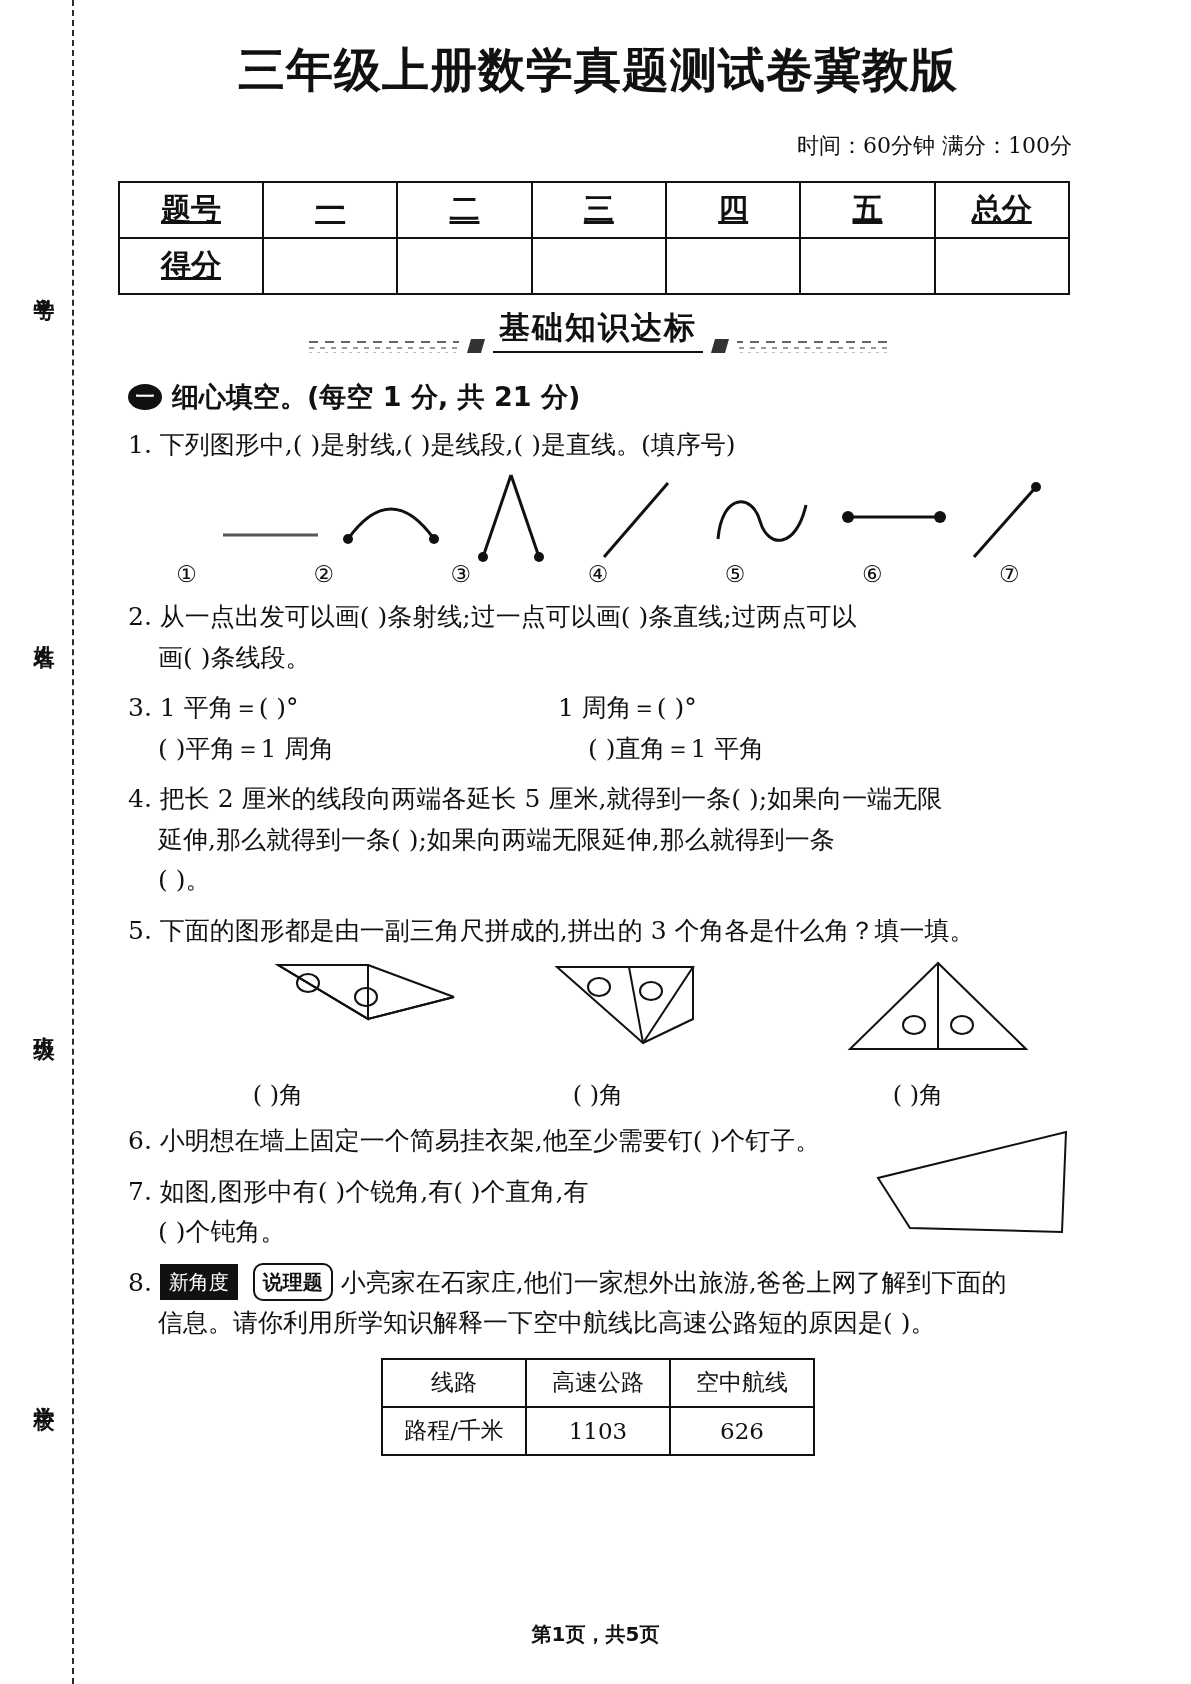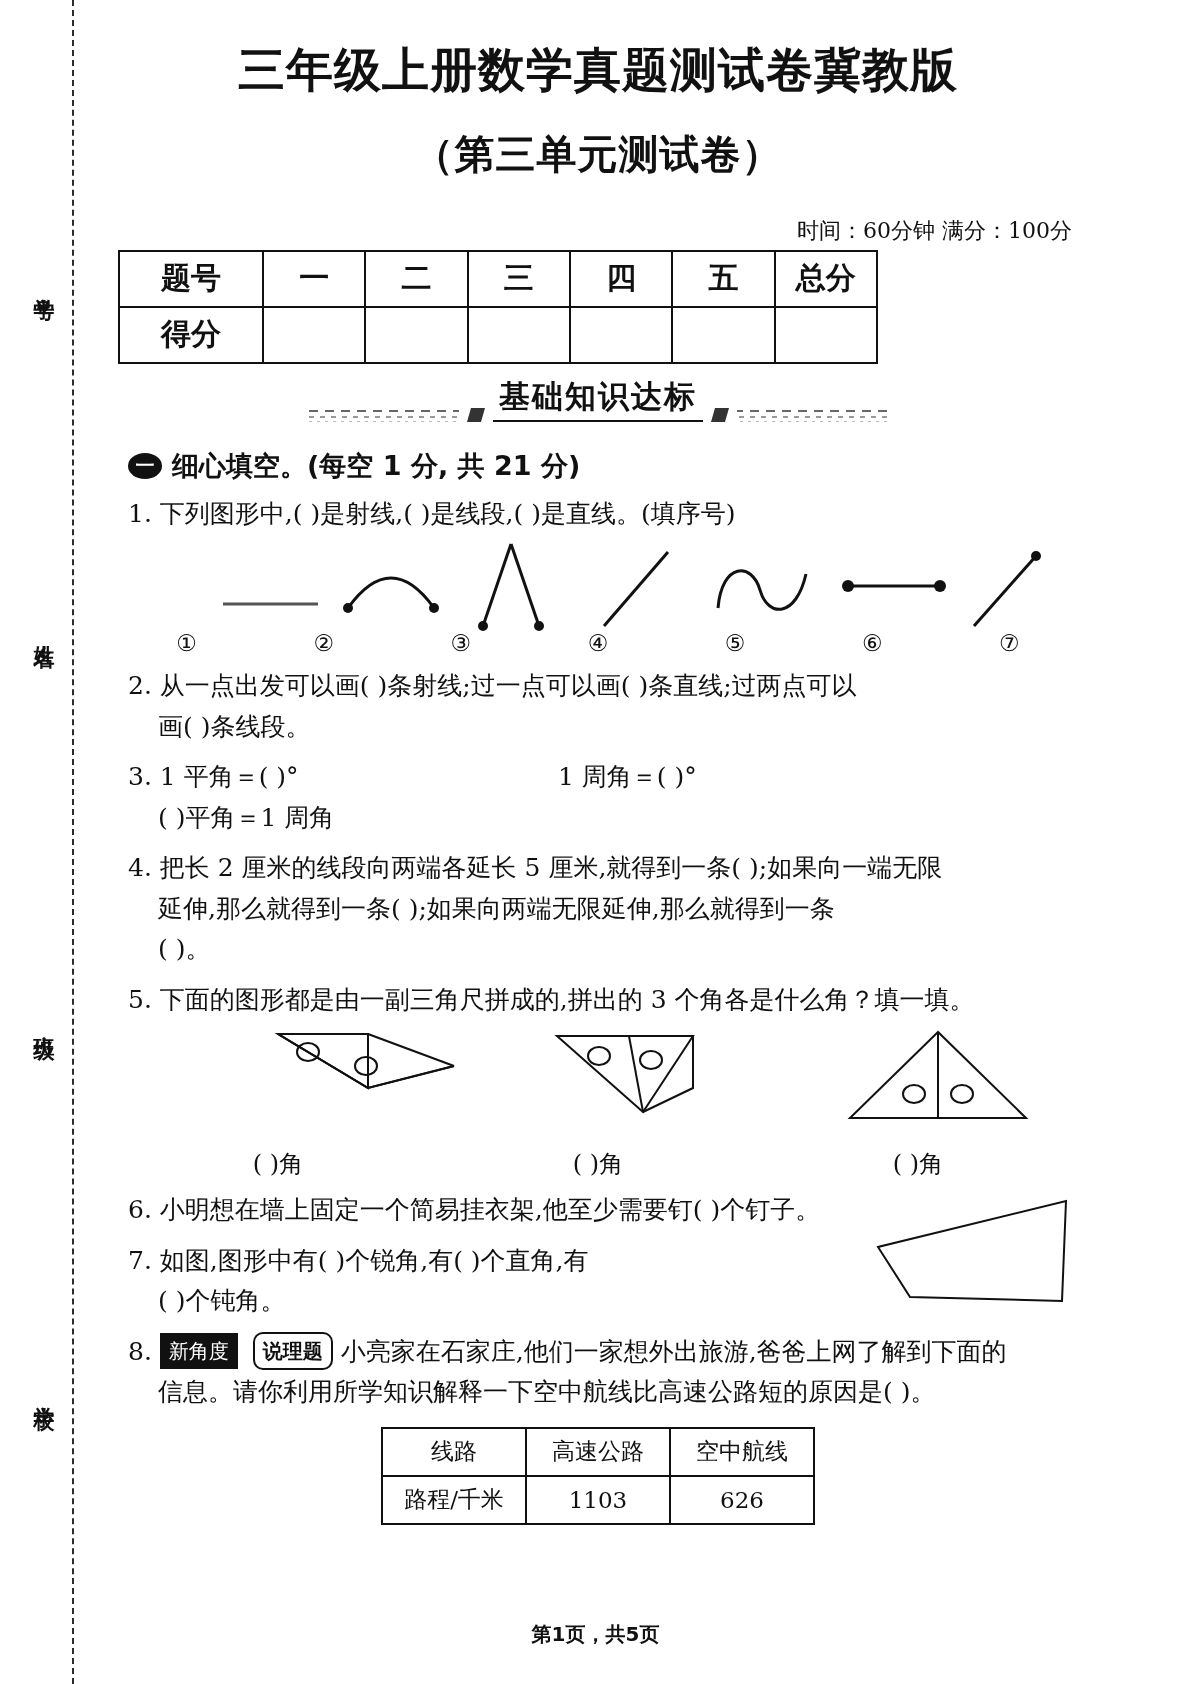--- a/index.html
+++ b/index.html
@@ -52,23 +52,24 @@
     text-align:right;
     font-size:22px;
     margin-top:34px;
     padding-right:6px;
     font-family:"DejaVu Serif","Liberation Serif",serif;
   }
 
   
   table.score{
     border-collapse:collapse;
-    width:760px;
-    margin-top:4px;
+    width:952px;
+    margin-top:20px;
     table-layout:fixed;
+    text-decoration:underline;
   }
   table.score td{
     border:2px solid #111;
     height:52px;
     text-align:center;
     font-family:"DejaVu Sans","Liberation Sans",sans-serif;
     font-weight:bold;
     font-size:30px;
   }
   table.score td.firstcol{width:140px;}
@@ -177,21 +178,20 @@
 
 <div class="margin-rule"></div>
 <div class="vlabel l1">学号：</div>
 <div class="vlabel l2">姓名：</div>
 <div class="vlabel l3">班级：</div>
 <div class="vlabel l4">学校：</div>
 
 <div class="page">
 
   <div class="title">三年级上册数学真题测试卷冀教版</div>
-  <div class="subtitle">（第三单元测试卷）</div>
   <div class="meta">时间：60分钟  满分：100分</div>
 
   <table class="score">
     <tbody>
         <tr>
       <td class="firstcol">题号</td>
       <td>一</td>
       <td>二</td>
       <td>三</td>
       <td>四</td>
@@ -272,20 +272,21 @@
     <div class="ind">画(        )条线段。</div>
   </div>
 
   <div class="q">
     <div style="display:flex;">
       <span style="width:430px;">3. 1 平角＝(        )°</span>
       <span>1 周角＝(        )°</span>
     </div>
     <div style="display:flex;text-indent:30px;">
       <span style="width:430px;">(        )平角＝1 周角</span>
+      <span>(        )直角＝1 平角</span>
     </div>
   </div>
 
   <div class="q">
     <div>4. 把长 2 厘米的线段向两端各延长 5 厘米,就得到一条(            );如果向一端无限</div>
     <div class="ind">延伸,那么就得到一条(            );如果向两端无限延伸,那么就得到一条</div>
     <div class="ind">(        )。</div>
   </div>
 
   <div class="q">5. 下面的图形都是由一副三角尺拼成的,拼出的 3 个角各是什么角？填一填。</div>

